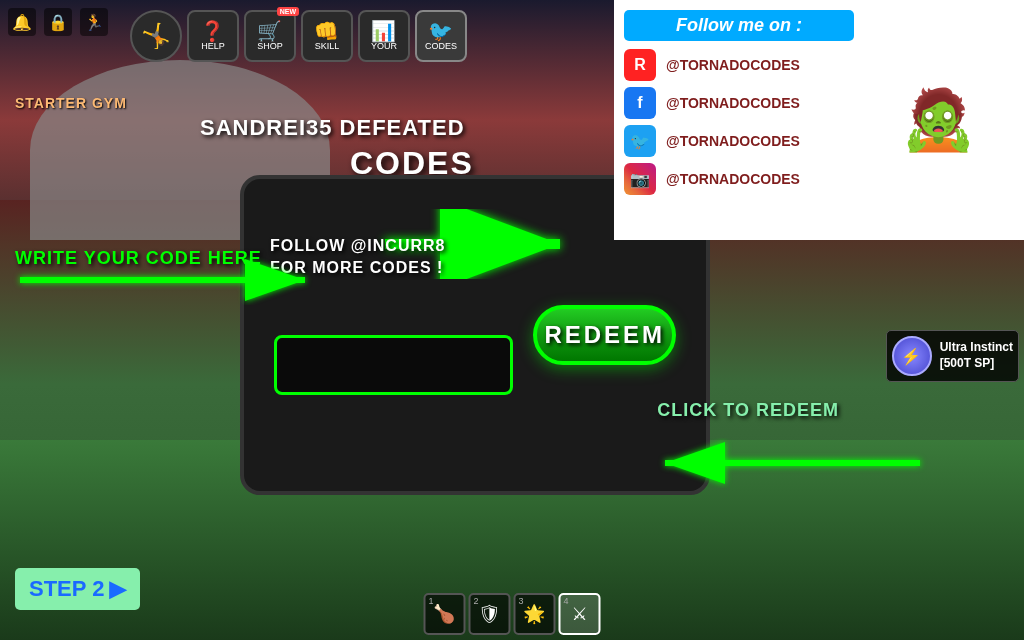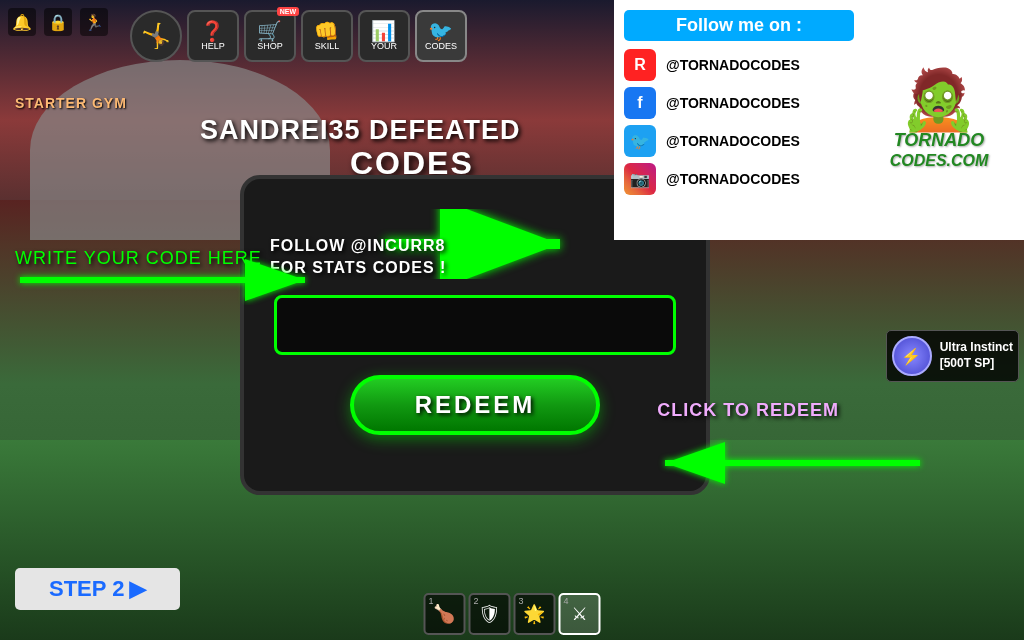--- a/index.html
+++ b/index.html
@@ -121,21 +121,21 @@
       text-shadow: 1px 1px 2px black;
       letter-spacing: 1px;
     }
 
     
     .defeated-text {
       position: absolute;
       top: 115px;
       left: 200px;
       color: white;
-      font-size: 27px;
+      font-size: 22px;
       font-weight: bold;
       text-shadow: 2px 2px 4px black;
       letter-spacing: 1px;
     }
 
     
     .codes-title {
       position: absolute;
       top: 145px;
       left: 350px;
@@ -151,21 +151,21 @@
       position: absolute;
       top: 175px;
       left: 240px;
       width: 470px;
       height: 320px;
       background: #1a1a1a;
       border-radius: 20px;
       border: 4px solid #333;
       z-index: 20;
       display: flex;
-      flex-direction: column;
+      flex-direction: row;
       align-items: center;
       justify-content: center;
       gap: 20px;
       padding: 30px;
     }
 
     
     .code-input {
       width: 100%;
       height: 60px;
@@ -194,21 +194,21 @@
       box-shadow: 0 4px 15px rgba(0,255,0,0.4);
     }
 
     
     .write-code-label {
       position: absolute;
       top: 248px;
       left: 15px;
       color: #00ff00;
       font-size: 18px;
-      font-weight: 400;
+      font-weight: 700;
       text-shadow: 2px 2px 4px black;
       letter-spacing: 1px;
       z-index: 25;
     }
 
     
     .follow-text {
       position: absolute;
       top: 235px;
       left: 270px;
@@ -219,38 +219,38 @@
       letter-spacing: 1px;
       z-index: 25;
       line-height: 1.4;
     }
 
     
     .click-redeem-label {
       position: absolute;
       top: 400px;
       right: 185px;
-      color: #f0abfc;
+      color: #86efac;
       font-size: 18px;
       font-weight: 900;
       text-shadow: 2px 2px 4px black;
       letter-spacing: 1px;
       z-index: 25;
     }
 
     
     .step2-box {
       position: absolute;
       bottom: 30px;
       left: 15px;
-      background: #e5e5e5;
+      background: #86efac;
       color: #1a6aff;
       font-size: 22px;
       font-weight: 900;
-      padding: 8px 34px;
+      padding: 8px 14px;
       border-radius: 5px;
       z-index: 25;
       display: flex;
       align-items: center;
       gap: 5px;
     }
 
     
     .leaderboard-panel {
       position: absolute;
@@ -338,20 +338,21 @@
 
     .follow-title {
       background: #00aaff;
       color: white;
       font-size: 18px;
       font-weight: bold;
       padding: 5px 15px;
       border-radius: 5px;
       margin-bottom: 8px;
       text-align: center;
+      font-style: italic;
     }
 
     .social-row {
       display: flex;
       align-items: center;
       gap: 10px;
       margin-bottom: 6px;
     }
 
     .social-icon {
@@ -382,21 +383,21 @@
     }
 
     .social-icon.instagram {
       background: linear-gradient(45deg, #f09433, #e6683c, #dc2743, #cc2366, #bc1888);
       color: white;
     }
 
     .social-handle {
       font-size: 14px;
       font-weight: bold;
-      color: #000000;
+      color: #7f1d1d;
     }
 
     .follow-right {
       width: 150px;
       display: flex;
       flex-direction: column;
       align-items: center;
       justify-content: center;
     }
 
@@ -519,21 +520,21 @@
 <div class="starter-gym-label">STARTER GYM</div>
 
 <div class="defeated-text">SANDREI35 DEFEATED</div>
 
 <div class="codes-title">CODES</div>
 
 <div class="write-code-label">WRITE YOUR CODE HERE</div>
 
 <div class="follow-text">
   <div>FOLLOW @INCURR8</div>
-  <div>FOR STATS CODES !</div>
+  <div>FOR MORE CODES !</div>
 </div>
 
 <svg class="green-arrow-svg" style="position:absolute;top:255px;left:10px;z-index:30;" width="320" height="50">
   <defs>
     <marker id="arrowhead1" markerWidth="10" markerHeight="7" refX="10" refY="3.5" orient="auto">
       <polygon points="0 0, 10 3.5, 0 7" fill="#00ff00"></polygon>
     </marker>
   </defs>
   <line x1="10" y1="25" x2="295" y2="25" stroke="#00ff00" stroke-width="6" marker-end="url(#arrowhead1)" filter="drop-shadow(0 0 3px #00ff00)"></line>
 </svg>
@@ -608,24 +609,20 @@
     </div>
     <div class="social-row">
       <div class="social-icon instagram">📷</div>
       <span class="social-handle">@TORNADOCODES</span>
     </div>
   </div>
 
   <div class="follow-right">
 
     <div style="font-size:60px;line-height:1;">🧟</div>
-    <div class="tornado-codes-text">
-      <div style="font-size:18px;color:#228822;font-weight:900;font-style:italic;">TORNADO</div>
-      <div style="font-size:16px;color:#228822;font-weight:900;font-style:italic;">CODES.COM</div>
-    </div>
   </div>
 </div>
 
 <div class="step2-box">
   <span>STEP 2</span>
   <span style="color:#1a6aff;">▶</span>
 </div>
 
 <div class="hotbar">
   <div class="hotbar-slot">

